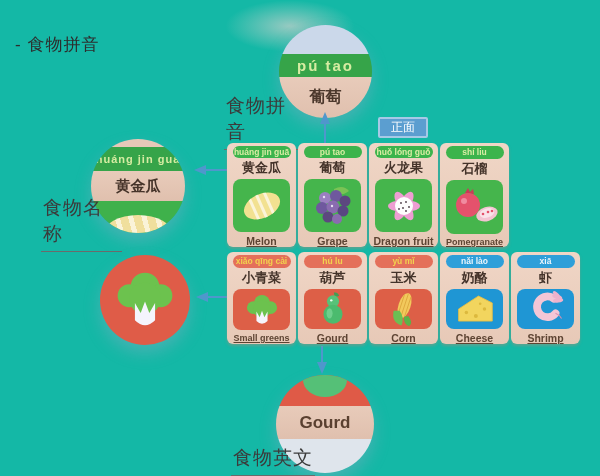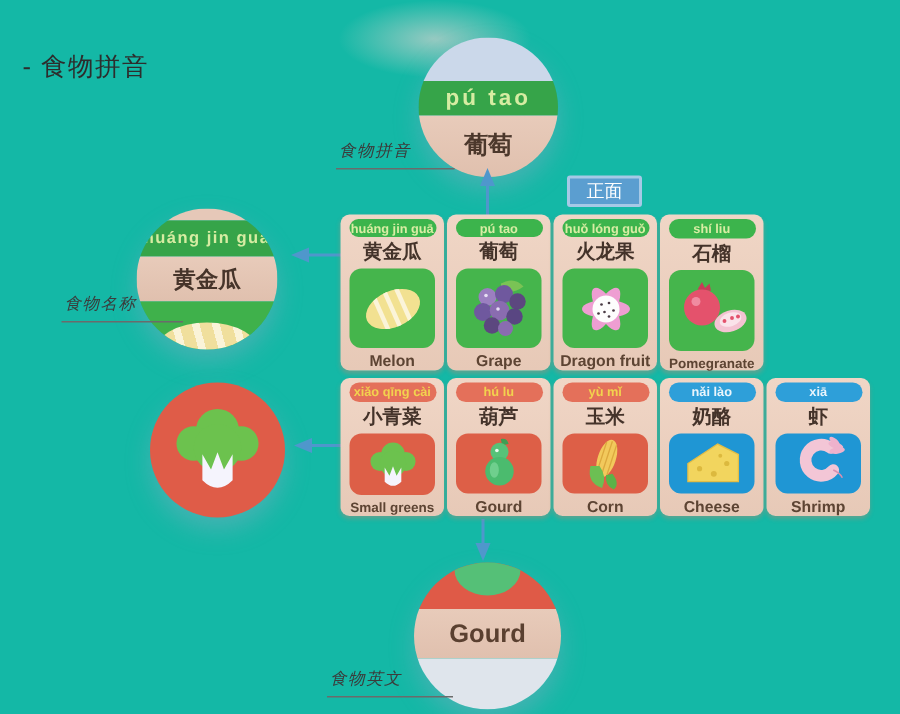--- a/index.html
+++ b/index.html
@@ -1,26 +1,26 @@
 <!DOCTYPE html>
 <html><head>
 <meta charset="utf-8">
 <style>
   html,body{margin:0;padding:0;background:#fff;}
   .stage{position:relative;width:600px;height:476px;background:#14b8a6;overflow:hidden;
          font-family:"Liberation Sans","DejaVu Sans",sans-serif;}
   .blob{position:absolute;left:225px;top:0;width:130px;height:52px;
         background:radial-gradient(ellipse at center,rgba(238,214,212,.6),rgba(255,255,255,0) 70%);}
   .title{position:absolute;left:15px;top:33px;font-size:17px;color:#2d2d2d;letter-spacing:1px;}
-  .anno{position:absolute;font-size:11px;color:#3b3b3b;padding:0 0 4px 2px;
-        border-bottom:1px solid #6b6b6b;letter-spacing:1px;font-style:italic;}
+  .anno{position:absolute;font-size:19px;color:#3b3b3b;padding:0 0 4px 2px;
+        border-bottom:1px solid #6b6b6b;letter-spacing:1px;}
   #lab-pinyin{left:224px;top:93px;width:77px;}
   #lab-name{left:41px;top:195px;width:79px;}
   #lab-pic{left:41px;top:327px;width:79px;}
-  #lab-eng{left:218px;top:445px;width:82px;}
+  #lab-eng{left:231px;top:445px;width:82px;}
   .front-badge{position:absolute;left:378px;top:117px;width:46px;height:17px;background:#5b9ed0;
         border:2px solid #a6c9e6;border-radius:2px;color:#fff;font-size:12px;line-height:17px;text-align:center;}
   
   .zc{position:absolute;border-radius:50%;overflow:hidden;box-shadow:0 8px 16px rgba(150,170,200,.38);}
   #zoomTop{left:279px;top:25px;width:93px;height:93px;}
   #zoomName{left:91px;top:139px;width:94px;height:94px;}
   #zoomPic{left:100px;top:255px;width:90px;height:90px;background:#df5c48;display:flex;align-items:center;justify-content:center;}
   #zoomEng{left:276px;top:375px;width:98px;height:98px;}
   .zc-row{width:100%;display:flex;align-items:center;justify-content:center;}
   .sky{height:29px;background:#cbd8ea;}
@@ -55,21 +55,21 @@
   .t-green .band{background:#3cb44c;color:#d9eda4;}
   .t-red .band{background:#e4705a;color:#f2d24e;}
   .t-blue .band{background:#2e9fd9;color:#eaf5fc;}
   .hanzi{font-size:13px;font-weight:bold;color:#44332a;margin:1px 0 2px;}
   .pic{width:57px;border-radius:8px;display:flex;align-items:center;justify-content:center;}
   .crow1 .pic{height:55px;}
   .crow2 .pic{height:41px;}
   .t-green .pic{background:#45b54c;}
   .t-red .pic{background:#dd5f47;}
   .t-blue .pic{background:#1f96d4;}
-  .eng{font-size:10.5px;font-weight:bold;color:#5d4433;margin-top:3px;white-space:nowrap;}
+  .eng{font-size:10.5px;font-weight:bold;color:#5d4433;margin-top:3px;white-space:nowrap;text-decoration:underline;}
   .eng.sm{font-size:9px;}
 </style>
 </head>
 <body>
 
 <div class="stage">
   <div class="blob"></div>
 
   <div class="title">- 食物拼音</div>
 

